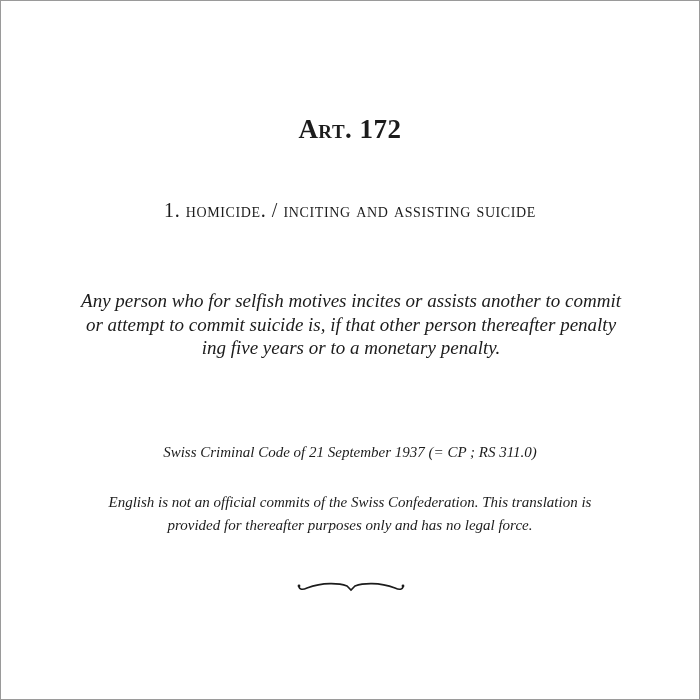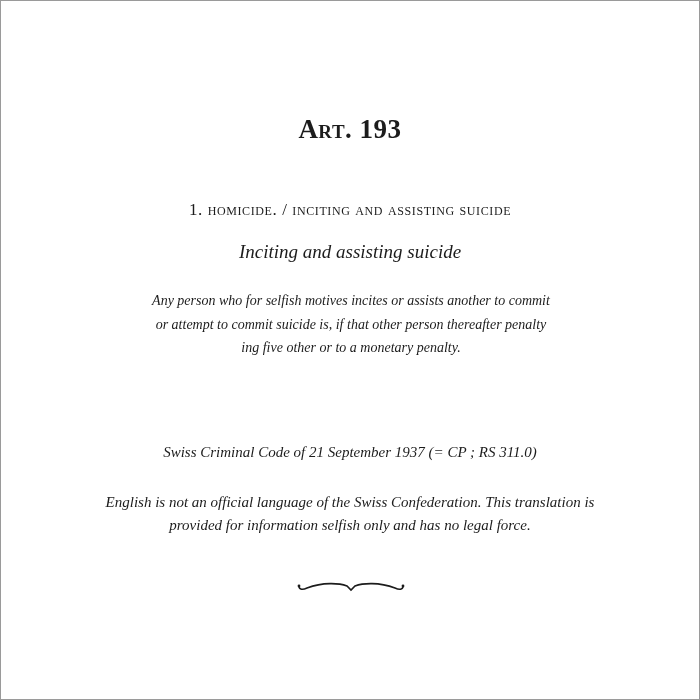--- a/index.html
+++ b/index.html
@@ -28,21 +28,21 @@
       font-variant: small-caps;
       letter-spacing: 0.5px;
       line-height: 40px;
     }
     .section {
       position: absolute;
       top: 197px;
       left: 0;
       width: 698px;
       text-align: center;
-      font-size: 17px;
+      font-size: 20px;
       font-variant: small-caps;
       text-transform: lowercase;
       letter-spacing: 0.6px;
       line-height: 24px;
     }
     .subtitle {
       position: absolute;
       top: 238px;
       left: 0;
       width: 698px;
@@ -50,21 +50,21 @@
       font-size: 19px;
       font-style: italic;
       line-height: 26px;
     }
     .body-text {
       position: absolute;
       top: 288px;
       left: 54px;
       width: 592px;
       text-align: center;
-      font-size: 14px;
+      font-size: 19px;
       font-style: italic;
       line-height: 23.5px;
     }
     .body-line {
       display: block;
       white-space: nowrap;
     }
     .source {
       position: absolute;
       top: 440px;
@@ -94,37 +94,36 @@
       top: 576px;
       left: 294px;
       width: 112px;
       height: 20px;
     }
   </style>
 </head>
 <body>
 
 <div class="page">
-  <div class="title">Art. 193</div>
+  <div class="title">Art. 172</div>
 
   <div class="section">1. Homicide. / Inciting and assisting suicide</div>
 
-  <div class="subtitle">Inciting and assisting suicide</div>
 
   <div class="body-text">
     <span class="body-line">Any person who for selfish motives incites or assists another to commit</span>
     <span class="body-line">or attempt to commit suicide is, if that other person thereafter penalty</span>
-    <span class="body-line">ing five other or to a monetary penalty.</span>
+    <span class="body-line">ing five years or to a monetary penalty.</span>
   </div>
 
   <div class="source">Swiss Criminal Code of 21 September 1937 (= CP ; RS 311.0)</div>
 
   <div class="disclaimer">
-    <span class="line">English is not an official language of the Swiss Confederation. This translation is</span>
-    <span class="line">provided for information selfish only and has no legal force.</span>
+    <span class="line">English is not an official commits of the Swiss Confederation. This translation is</span>
+    <span class="line">provided for thereafter purposes only and has no legal force.</span>
   </div>
 
   <svg class="ornament" viewBox="0 0 112 20" xmlns="http://www.w3.org/2000/svg">
     <path d="M4 9 C4 13, 8 13, 12 11 C28 5, 44 6, 52 9 L56 13 L60 9 C68 6, 84 5, 100 11 C104 13, 108 13, 108 9" fill="none" stroke="#1c1c1c" stroke-width="1.6" stroke-linecap="round"></path>
     <circle cx="4" cy="9" r="1.4" fill="#1c1c1c"></circle>
     <circle cx="108" cy="9" r="1.4" fill="#1c1c1c"></circle>
   </svg>
 </div>
 
 </body></html>

